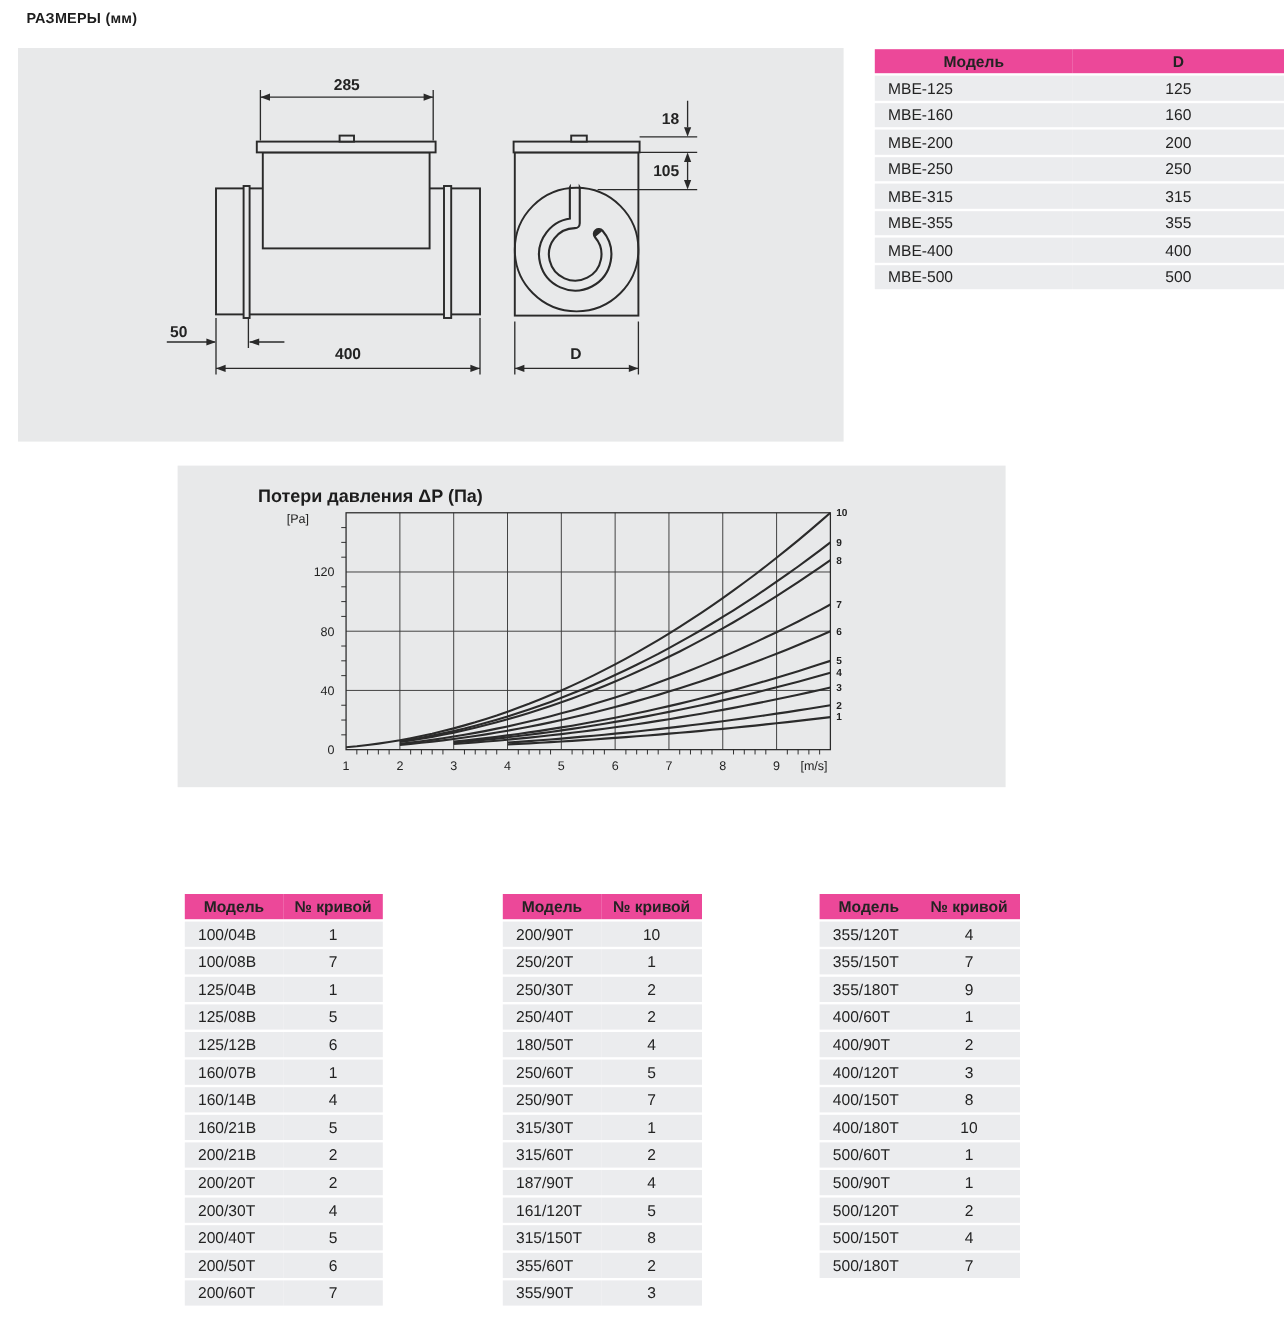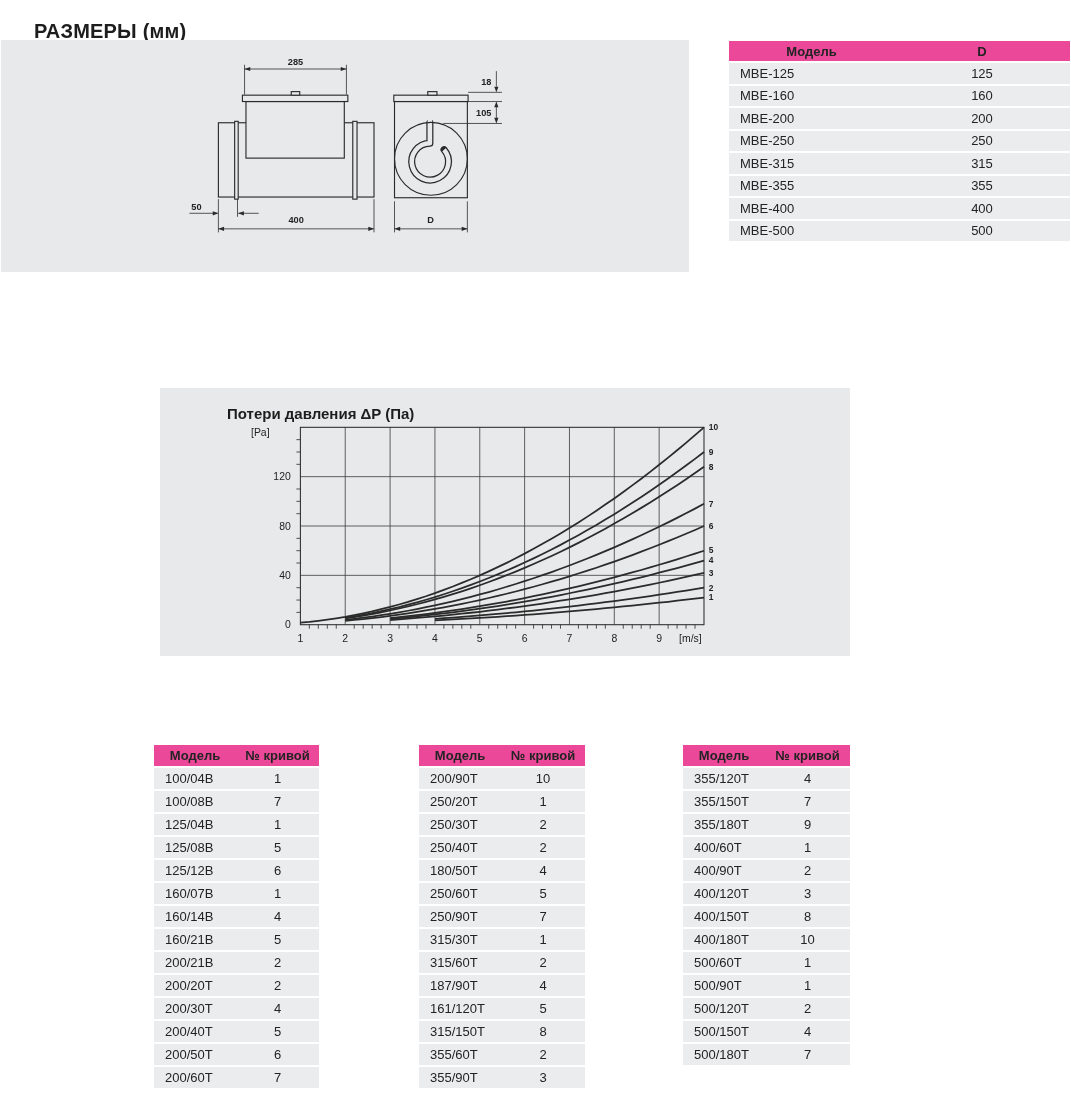--- a/index.html
+++ b/index.html
@@ -1,21 +1,21 @@
 <!DOCTYPE html>
 <html><head>
 <meta charset="utf-8">
 <style>
   html,body{margin:0;padding:0;background:#ffffff;}
   body{width:1071px;height:1099px;position:relative;font-family:"Liberation Sans",sans-serif;color:#232323;}
   .page{position:absolute;inset:0;}
-  h1.page-title{position:absolute;left:18px;top:4px;margin:16px;font-size:20px;font-weight:bold;color:#1d1d1d;letter-spacing:.2px;}
+  h1.page-title{position:absolute;left:18px;top:4px;margin:4px;font-size:12px;font-weight:bold;color:#1d1d1d;letter-spacing:.2px;}
   .panel{position:absolute;background:#e8e9ea;}
-  .drawing-panel{left:1px;top:40px;width:688px;height:232px;}
-  .chart-panel{left:160px;top:388px;width:690px;height:268px;}
+  .drawing-panel{left:15px;top:40px;width:688px;height:328px;}
+  .chart-panel{left:148px;top:388px;width:690px;height:268px;}
   .panel svg{display:block;width:100%;height:100%;}
   .chart-title{position:absolute;left:67px;top:17px;font-size:15px;font-weight:bold;color:#1d1d1d;}
 
   
   .tbl{position:absolute;}
   .model-tbl{left:729px;top:39px;width:341px;}
   .t1{left:154px;top:743px;width:165px;}
   .t2{left:419px;top:743px;width:166px;}
   .t3{left:683px;top:743px;width:167px;}
   table{border-collapse:separate;border-spacing:0 2px;table-layout:fixed;width:100%;font-size:13px;color:#232323;}

